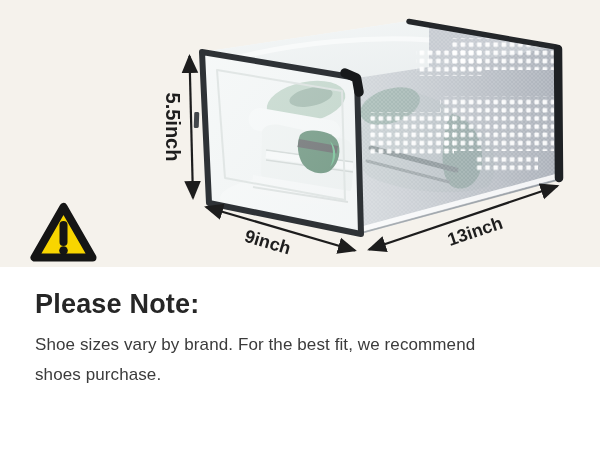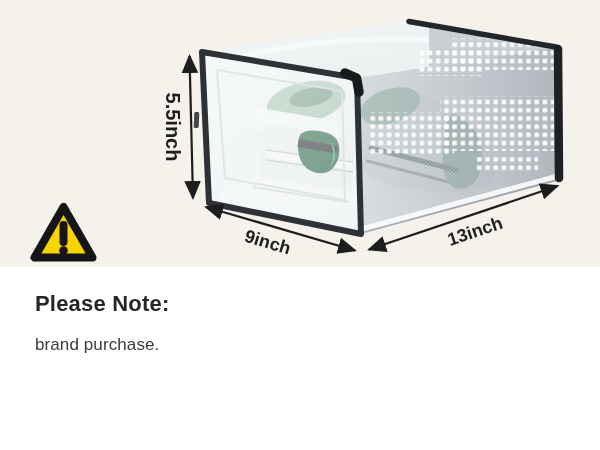--- a/index.html
+++ b/index.html
@@ -8,21 +8,21 @@
     position:relative; width:600px; height:450px;
     background:#ffffff; overflow:hidden;
   }
   .hero {
     position:absolute; top:0; left:0; width:600px; height:267px;
     background:#f5f2ec;
   }
   .scene { position:absolute; top:0; left:0; }
   .note { position:absolute; left:35px; top:289px; width:540px; }
   .note h2 {
-    font-size:22px; font-weight:700; color:#262626;
+    font-size:27px; font-weight:700; color:#262626;
     letter-spacing:0.2px; line-height:30px;
   }
   .note .body { margin-top:11px; }
   .note .line {
     font-size:17px; color:#3b3b3b; line-height:30px; letter-spacing:0.1px;
   }
   svg text {
     font-family:"Liberation Sans", sans-serif;
     font-weight:700; fill:#1e1e1e;
   }
@@ -138,17 +138,18 @@
         <path d="M63.5 207 L34.5 257.5 L92.5 257.5 Z" fill="#f8d500" stroke="#151515" stroke-width="8" stroke-linejoin="round"></path>
         <line x1="63.5" y1="225" x2="63.5" y2="242" stroke="#151515" stroke-width="8" stroke-linecap="round"></line>
         <circle cx="63.5" cy="250.5" r="4.3" fill="#151515"></circle>
       </g>
     </svg>
   </div>
 
   <div class="note">
     <h2>Please Note:</h2>
     <div class="body">
-      <div class="line">brand purchase.</div>
+      <div class="line">Shoe sizes vary by brand. For the best fit, we recommend</div>
+      <div class="line">shoes purchase.</div>
     </div>
   </div>
 
 </div>
 
 </body></html>

